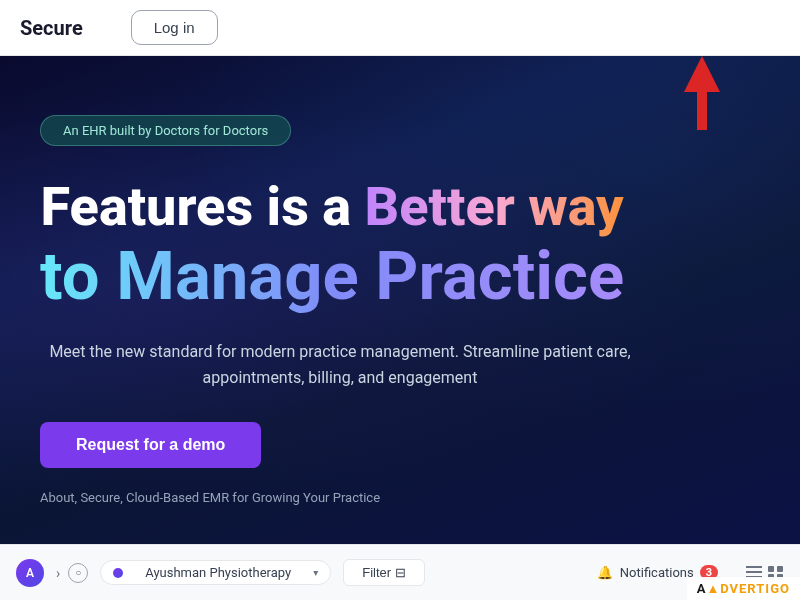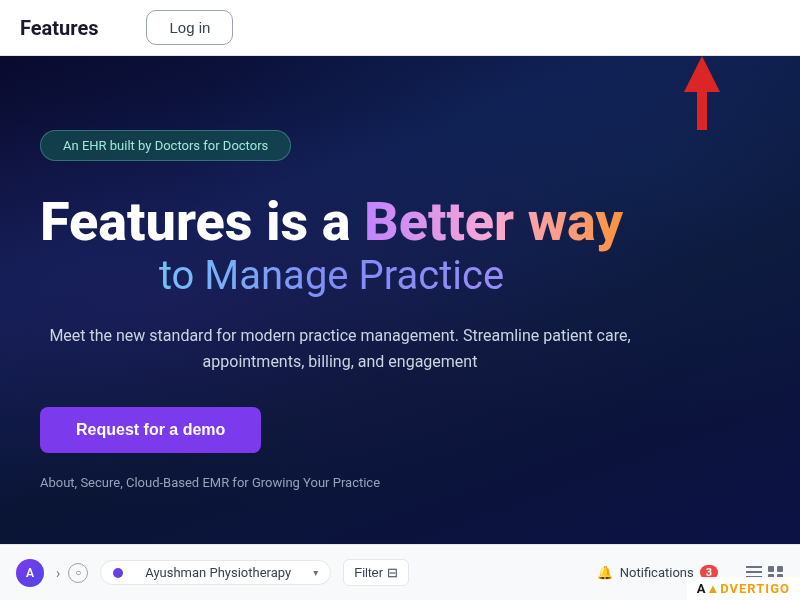--- a/index.html
+++ b/index.html
@@ -91,22 +91,22 @@
       color: #ffffff;
       display: block;
     }
     .hero-title-line1 .highlight {
       background: linear-gradient(90deg, #c084fc, #f9a8d4, #fb923c);
       -webkit-background-clip: text;
       -webkit-text-fill-color: transparent;
       background-clip: text;
     }
     .hero-title-line2 {
-      font-size: 40px;
-      font-weight: 400;
+      font-size: 67px;
+      font-weight: 700;
       display: block;
       background: linear-gradient(90deg, #67e8f9, #818cf8, #a78bfa);
       -webkit-background-clip: text;
       -webkit-text-fill-color: transparent;
       background-clip: text;
     }
 
     .hero-subtitle {
       color: #cbd5e1;
       font-size: 16px;
@@ -209,21 +209,21 @@
       background: linear-gradient(135deg, #7c3aed, #4f46e5);
     }
     .chevron-down { font-size: 10px; color: #6b7280; }
     .filter-btn {
       display: flex;
       align-items: center;
       gap: 4px;
       border: 1px solid #e5e7eb;
       background: #fff;
       border-radius: 6px;
-      padding: 5px 10px;
+      padding: 5px 18px;
       font-size: 13px;
       color: #374151;
       cursor: pointer;
     }
     .notif-area {
       display: flex;
       align-items: center;
       gap: 6px;
       margin-left: auto;
       font-size: 13px;
@@ -287,21 +287,21 @@
       color: #1a1a1a;
       border-top-left-radius: 4px;
       letter-spacing: 1px;
     }
     .adv-watermark span { color: #f59e0b; }
   </style>
 </head>
 <body>
 
 <nav class="navbar">
-  <div class="nav-logo">Features</div>
+  <div class="nav-logo">Secure</div>
   <button class="nav-login">Log in</button>
 </nav>
 
 <div class="arrow-annotation">
   <div class="arrow-up"></div>
   <div class="arrow-stem"></div>
 </div>
 
 <section class="hero">
   <div class="badge">An EHR built by Doctors for Doctors</div>

